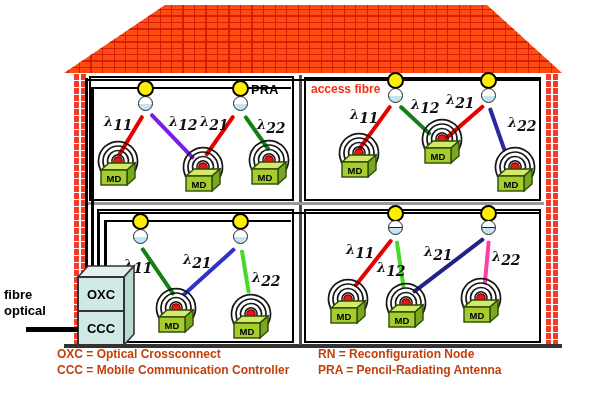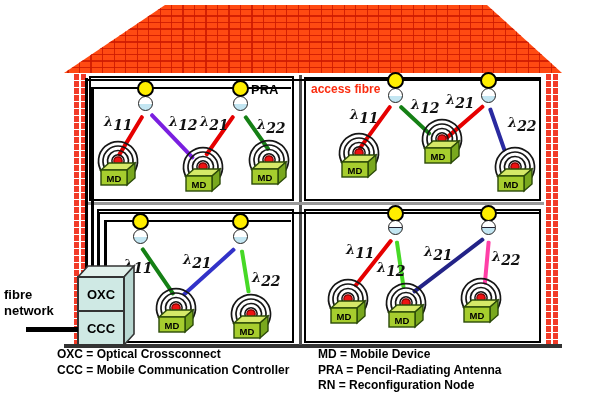--- a/index.html
+++ b/index.html
@@ -36,21 +36,21 @@
   .md{position:absolute;width:42px;height:58px;overflow:visible;}
   .mdt{font:700 9.5px "Liberation Sans",sans-serif;fill:#000;}
   .oxcsvg{position:absolute;left:68px;top:258px;width:72px;height:92px;overflow:visible;}
   .boxt{font:700 13px "Liberation Sans",sans-serif;fill:#000;}
   
   .pratxt{position:absolute;left:251px;top:82px;font:700 13px "Liberation Sans",sans-serif;color:#000;}
   .fibretxt{position:absolute;left:311px;top:82px;font:700 12px "Liberation Sans",sans-serif;color:#fb2d10;}
   .accesstxt{position:absolute;left:4px;top:287px;font:700 13px "Liberation Sans",sans-serif;
              color:#000;line-height:16px;}
   .cable{position:absolute;left:26px;top:327px;width:52px;height:5px;background:#000;}
-  .legend{position:absolute;font:700 12px "Liberation Sans",sans-serif;color:#000000;line-height:15.5px;}
+  .legend{position:absolute;font:700 12px "Liberation Sans",sans-serif;color:#c2410c;line-height:15.5px;}
   .lgl{left:57px;top:347px;} .lgr{left:318px;top:347px;}
 </style>
 </head>
 <body>
 
 <svg width="0" height="0" style="position:absolute">
   <defs>
     <g id="mdsym">
       <g fill="none" stroke="#161616" stroke-width="1.7">
         <path d="M16.1 32.4 A6 6 0 1 1 25.9 32.4"></path>
@@ -190,30 +190,29 @@
     <polygon points="10,19 20,8 66,8 56,19" fill="#e2f1ec" stroke="#333" stroke-width="1.6"></polygon>
     <polygon points="56,19 66,8 66,76 56,87" fill="#b9d8d2" stroke="#333" stroke-width="1.6"></polygon>
     <rect x="10" y="19" width="46" height="68" fill="#cfe9e4" stroke="#333" stroke-width="2"></rect>
     <line x1="10" y1="53" x2="56" y2="53" stroke="#333" stroke-width="1.8"></line>
     <text class="boxt" x="33" y="41" text-anchor="middle">OXC</text>
     <text class="boxt" x="33" y="75" text-anchor="middle">CCC</text>
   </svg>
 
   <div class="accesstxt">
     <div>fibre</div>
-    <div>network</div>
+    <div>optical</div>
   </div>
   <div class="cable"></div>
 
   <div class="pratxt">PRA</div>
   <div class="fibretxt">access fibre</div>
 
   <div class="legend lgl">
     <div>OXC = Optical Crossconnect</div>
     <div>CCC = Mobile Communication Controller</div>
   </div>
   <div class="legend lgr">
-    <div>MD = Mobile Device</div>
+    <div>RN = Reconfiguration Node</div>
     <div>PRA = Pencil-Radiating Antenna</div>
-    <div>RN = Reconfiguration Node</div>
   </div>
 
 </div>
 
 </body></html>

